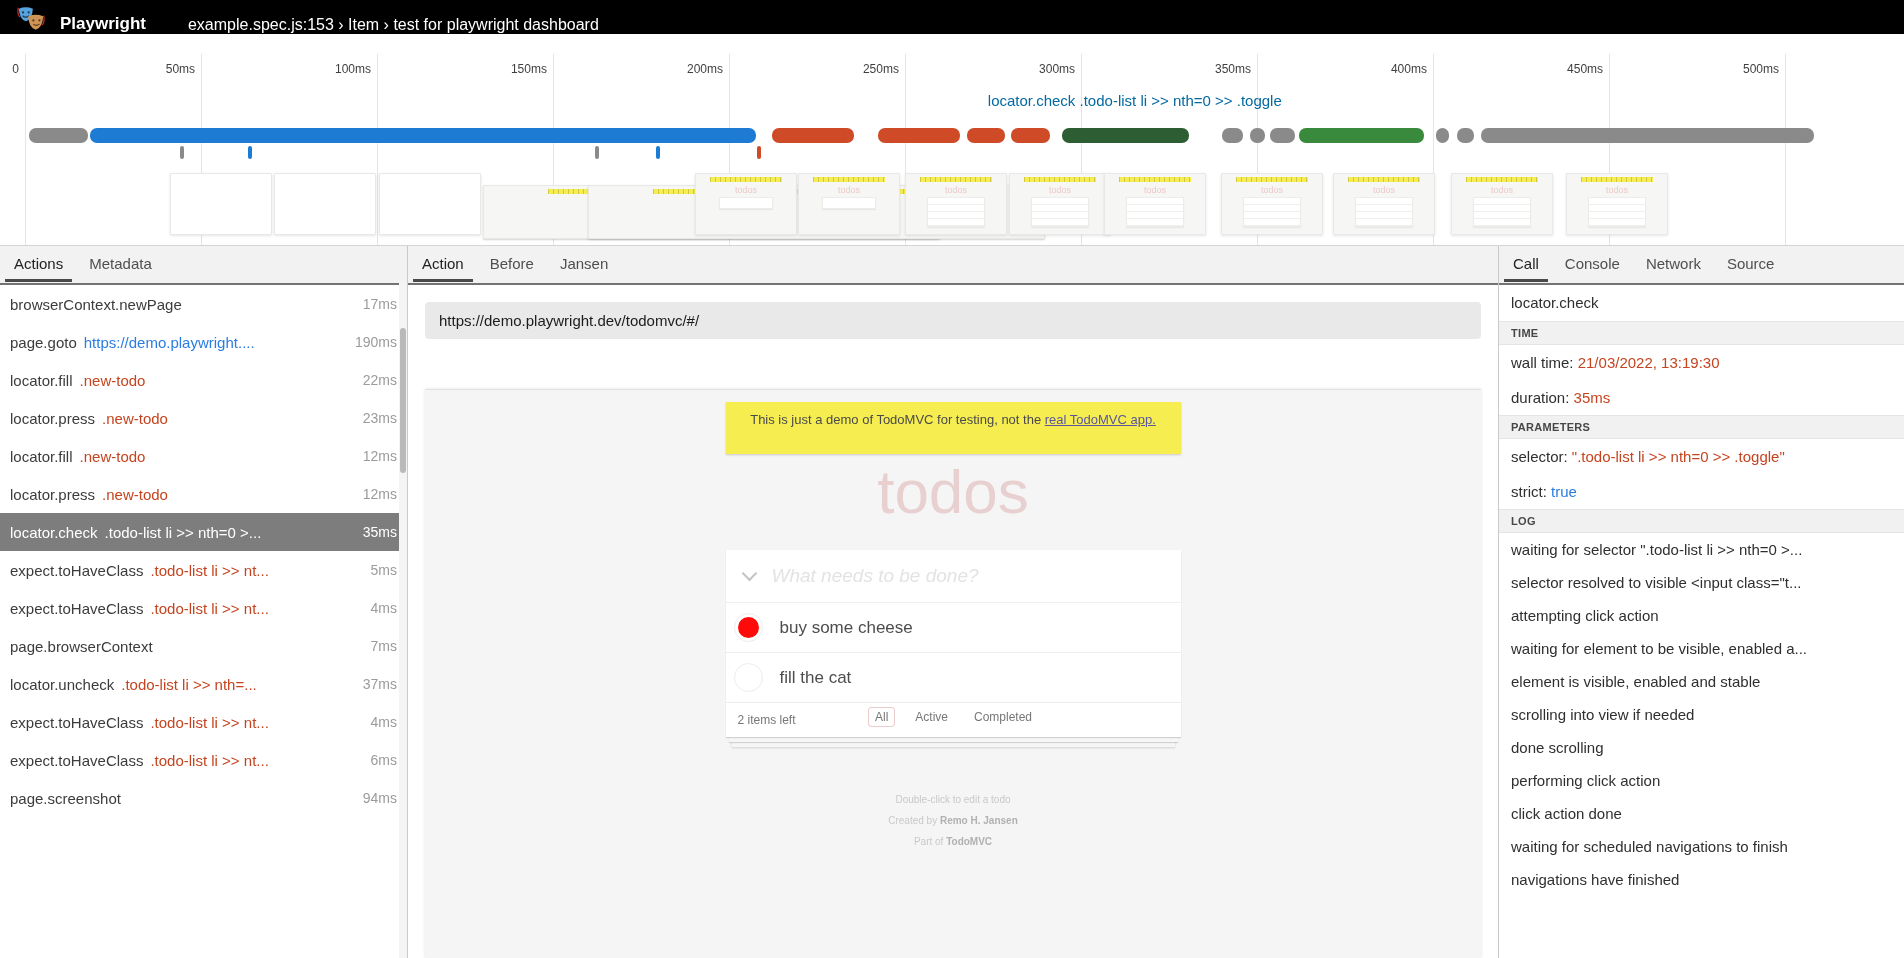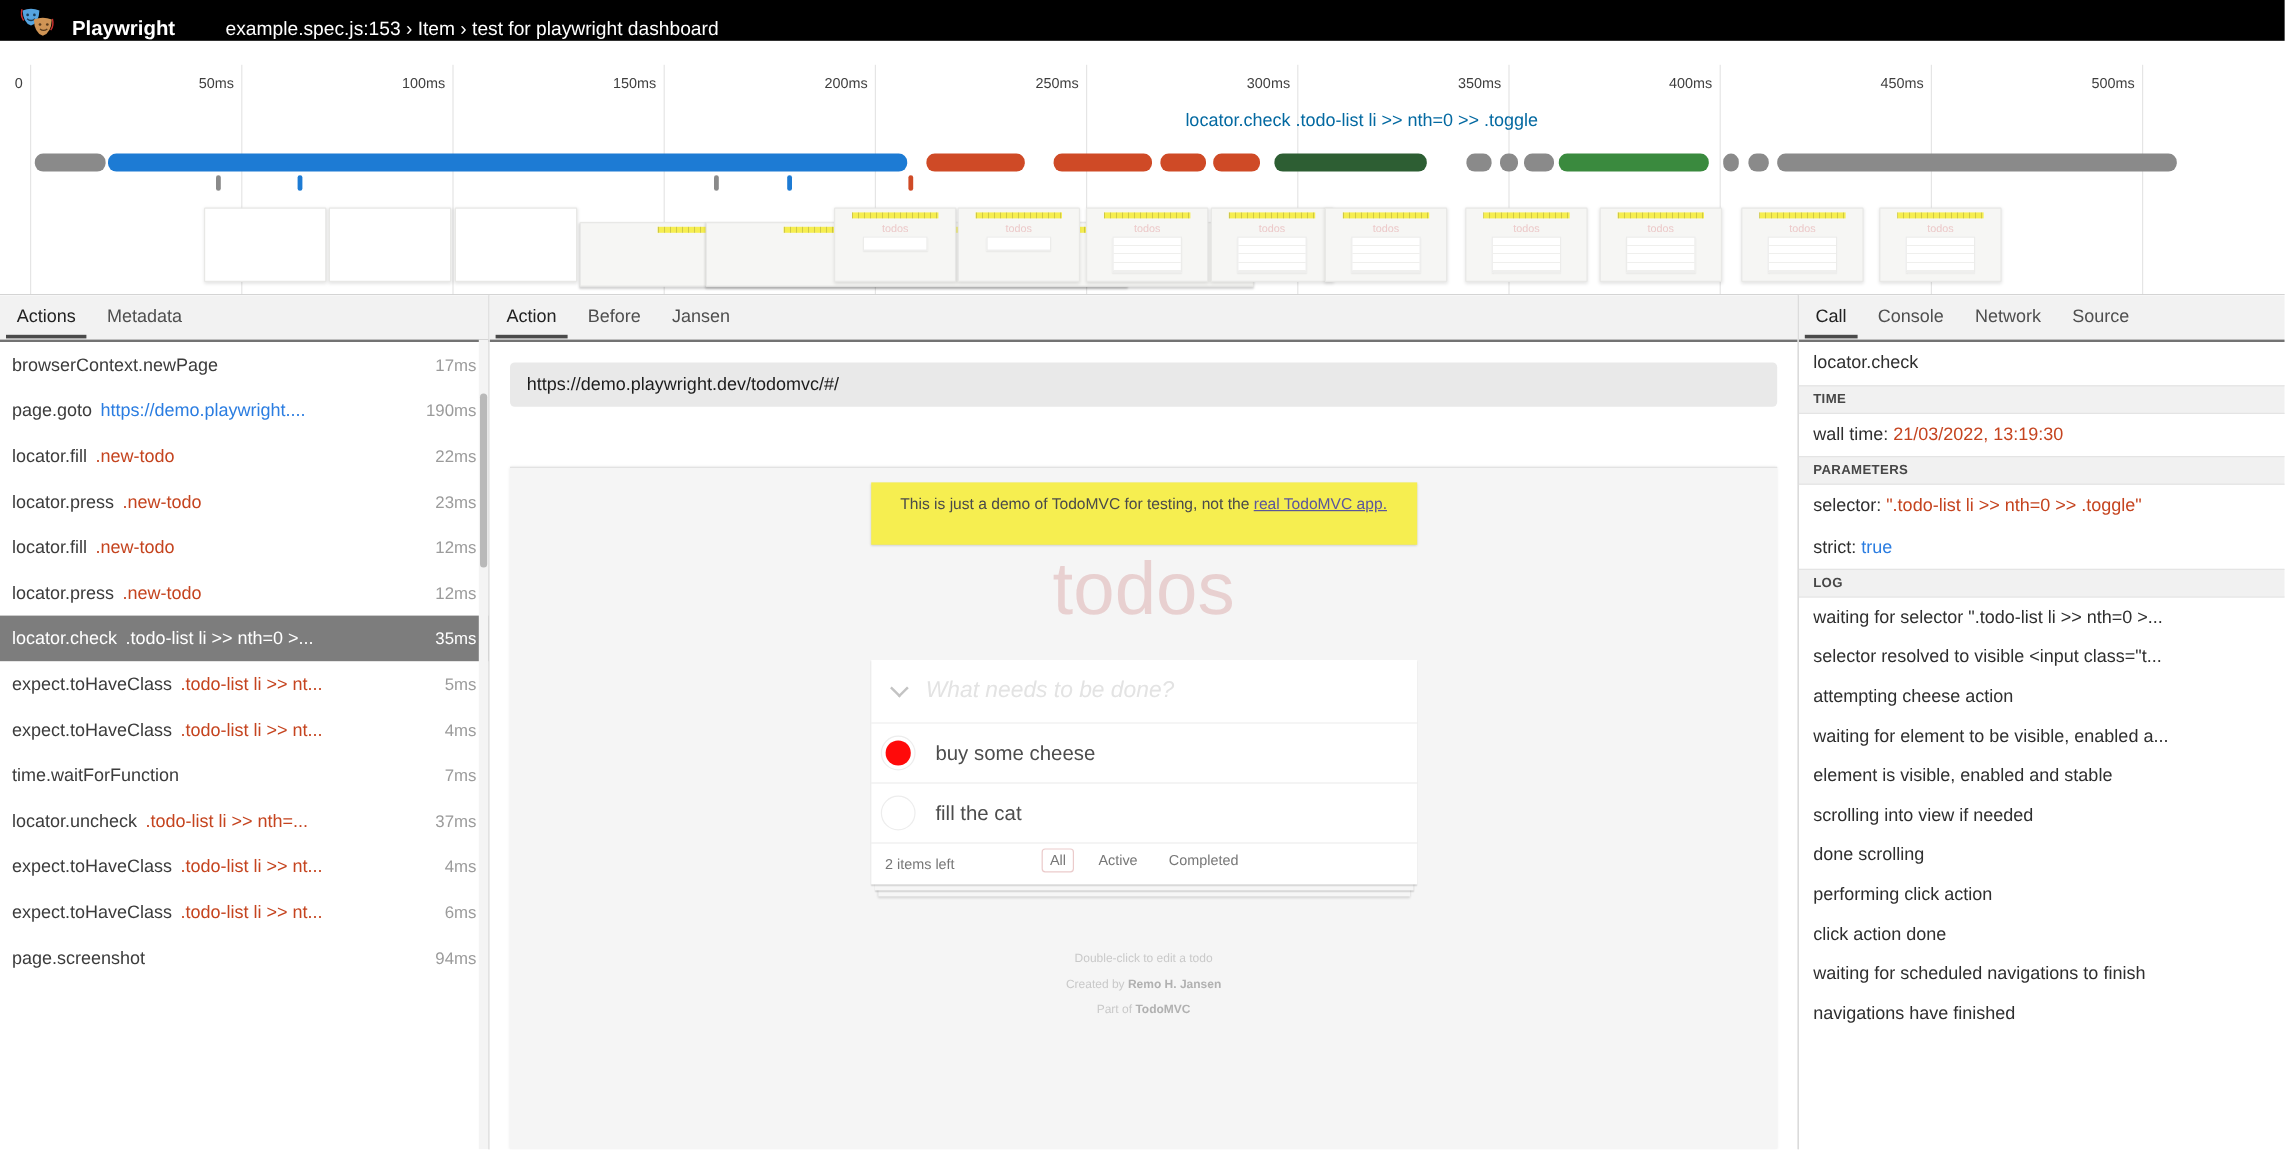--- a/index.html
+++ b/index.html
@@ -273,21 +273,21 @@
           <span class="a-name">expect.toHaveClass</span>
           <span class="a-sel red">.todo-list li &gt;&gt; nt...</span>
           <span class="a-dur">5ms</span>
         </div>
         <div class="arow">
           <span class="a-name">expect.toHaveClass</span>
           <span class="a-sel red">.todo-list li &gt;&gt; nt...</span>
           <span class="a-dur">4ms</span>
         </div>
         <div class="arow">
-          <span class="a-name">time.waitForFunction</span>
+          <span class="a-name">page.browserContext</span>
           <span class="a-dur">7ms</span>
         </div>
         <div class="arow">
           <span class="a-name">locator.uncheck</span>
           <span class="a-sel red">.todo-list li &gt;&gt; nth=...</span>
           <span class="a-dur">37ms</span>
         </div>
         <div class="arow">
           <span class="a-name">expect.toHaveClass</span>
           <span class="a-sel red">.todo-list li &gt;&gt; nt...</span>
@@ -343,30 +343,31 @@
         </div>
     </div>
   </div>
 
   <div class="right-panel">
     <div class="tabbar" id="right-tabs"><span class="tab sel">Call</span><span class="tab">Console</span><span class="tab">Network</span><span class="tab">Source</span></div>
     <div class="call-title">locator.check</div>
 
     <div class="sec-h">TIME</div>
     <div class="kv"><span>wall time: </span><span class="v-red">21/03/2022, 13:19:30</span></div>
+    <div class="kv"><span>duration: </span><span class="v-red">35ms</span></div>
 
     <div class="sec-h">PARAMETERS</div>
     <div class="kv"><span>selector: </span><span class="v-red">".todo-list li &gt;&gt; nth=0 &gt;&gt; .toggle"</span></div>
     <div class="kv"><span>strict: </span><span class="v-blue">true</span></div>
 
     <div class="sec-h">LOG</div>
     <div id="log-lines">
         <div class="log-line">waiting for selector ".todo-list li &gt;&gt; nth=0 &gt;...</div>
         <div class="log-line">selector resolved to visible &lt;input class="t...</div>
-        <div class="log-line">attempting cheese action</div>
+        <div class="log-line">attempting click action</div>
         <div class="log-line">waiting for element to be visible, enabled a...</div>
         <div class="log-line">element is visible, enabled and stable</div>
         <div class="log-line">scrolling into view if needed</div>
         <div class="log-line">done scrolling</div>
         <div class="log-line">performing click action</div>
         <div class="log-line">click action done</div>
         <div class="log-line">waiting for scheduled navigations to finish</div>
         <div class="log-line">navigations have finished</div>
       </div>
   </div>

